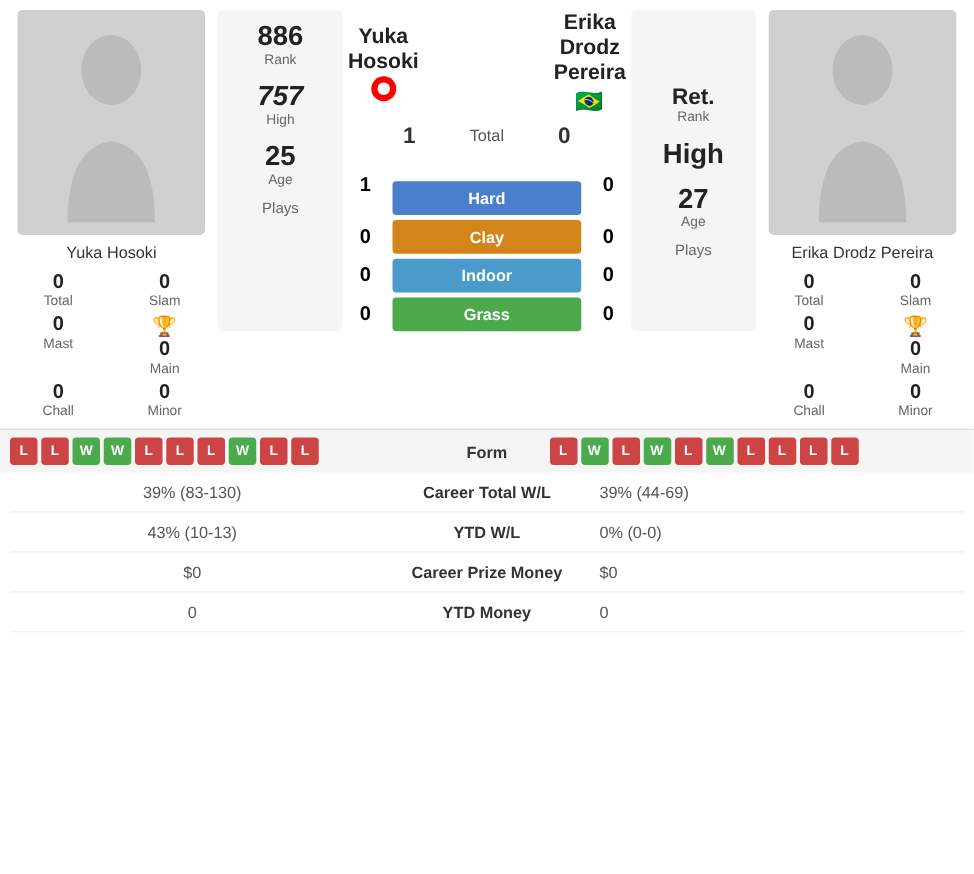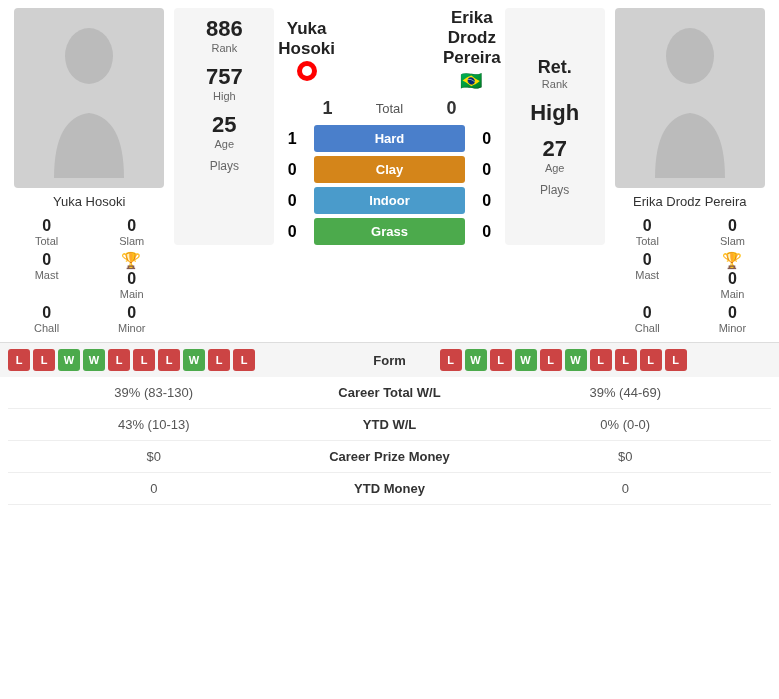--- a/index.html
+++ b/index.html
@@ -100,21 +100,21 @@
     .stats-row-center {
       flex: 0 0 180px;
       text-align: center;
       font-weight: bold;
       font-size: 13px;
       color: #333;
     }
 
     .stats-row-right {
       flex: 1;
-      text-align: center;
+      text-align: left;
       color: #555;
       font-size: 13px;
     }
 
     
     .comparison-wrapper {
       display: flex;
       flex-direction: row;
       padding: 8px;
       gap: 4px;
@@ -189,21 +189,21 @@
     </div>
 
     <div class="center-col">
 
       <div style="display:flex; flex-direction:row; gap:4px;">
 
         <div style="flex:0 0 100px; background:#f5f5f5; border-radius:4px; display:flex; flex-direction:column; align-items:center; justify-content:flex-start; padding:8px;">
           <span style="font-size:22px; font-weight:bold; color:#222;">886</span>
           <span style="font-size:11px; color:#666;">Rank</span>
           <div style="margin-top:10px;">
-            <span style="font-size:22px; font-weight:bold; color:#222;">757</span>
+            <span style="font-size:22px; font-weight:bold; color:#222;font-style:italic;">757</span>
           </div>
           <span style="font-size:11px; color:#666;">High</span>
           <div style="margin-top:10px;">
             <span style="font-size:22px; font-weight:bold; color:#222;">25</span>
           </div>
           <span style="font-size:11px; color:#666;">Age</span>
           <div style="margin-top:8px;">
             <span style="font-size:12px; color:#666;">Plays</span>
           </div>
         </div>
@@ -230,21 +230,21 @@
           </div>
 
           <div style="display:flex; align-items:center; justify-content:center; gap:8px; padding:2px 0;">
             <span style="font-size:18px; font-weight:bold; color:#333; width:28px; text-align:center;">1</span>
             <span style="font-size:13px; color:#555; width:80px; text-align:center;">Total</span>
             <span style="font-size:18px; font-weight:bold; color:#333; width:28px; text-align:center;">0</span>
           </div>
 
           <div style="display:flex; align-items:center; gap:8px;">
             <span style="font-size:16px; font-weight:bold; width:28px; text-align:center;">1</span>
-            <div style="flex:1; background:#4a7fcb; color:#fff; text-align:center; padding:6px; font-weight:bold; border-radius:3px;">Hard</div>
+            <div style="flex:1; background:#4a7fcb; color:#fff; text-align:center; padding:6px; font-weight:bold; border-radius:3px;margin-top:20px;">Hard</div>
             <span style="font-size:16px; font-weight:bold; width:28px; text-align:center;">0</span>
           </div>
 
           <div style="display:flex; align-items:center; gap:8px;">
             <span style="font-size:16px; font-weight:bold; width:28px; text-align:center;">0</span>
             <div style="flex:1; background:#d4851a; color:#fff; text-align:center; padding:6px; font-weight:bold; border-radius:3px;">Clay</div>
             <span style="font-size:16px; font-weight:bold; width:28px; text-align:center;">0</span>
           </div>
 
           <div style="display:flex; align-items:center; gap:8px;">

